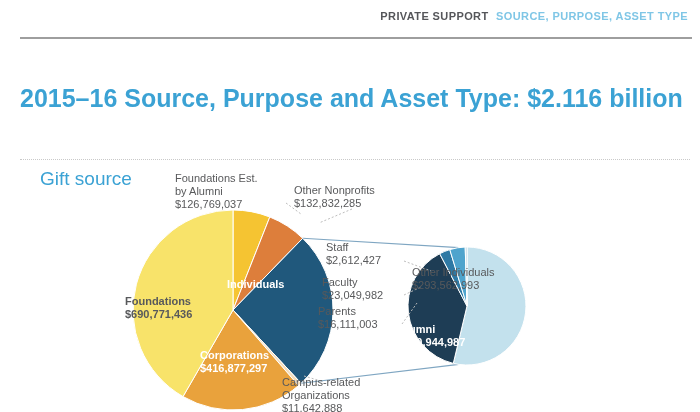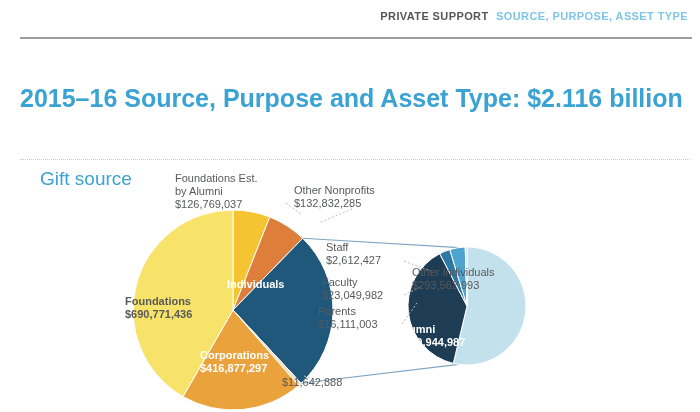--- a/index.html
+++ b/index.html
@@ -71,20 +71,21 @@
 
 <div class="lbl" style="left:175px;top:172px;width:94px;">
   <span>Foundations Est. by Alumni</span>
   <span class="amt">$126,769,037</span>
 </div>
 <div class="lbl" style="left:294px;top:184px;width:116px;">
   <span>Other Nonprofits</span>
   <span class="amt">$132,832,285</span>
 </div>
 <div class="lbl" style="left:282px;top:376px;width:96px;">
+  <span>Campus-related Organizations</span>
   <span class="amt">$11,642,888</span>
 </div>
 
 <div class="lbl soft" style="left:125px;top:295px;width:116px;">
   <span>Foundations</span>
   <span class="amt">$690,771,436</span>
 </div>
 <div class="lbl inside" style="left:227px;top:278px;width:116px;">
   <span>Individuals</span>
 </div>

